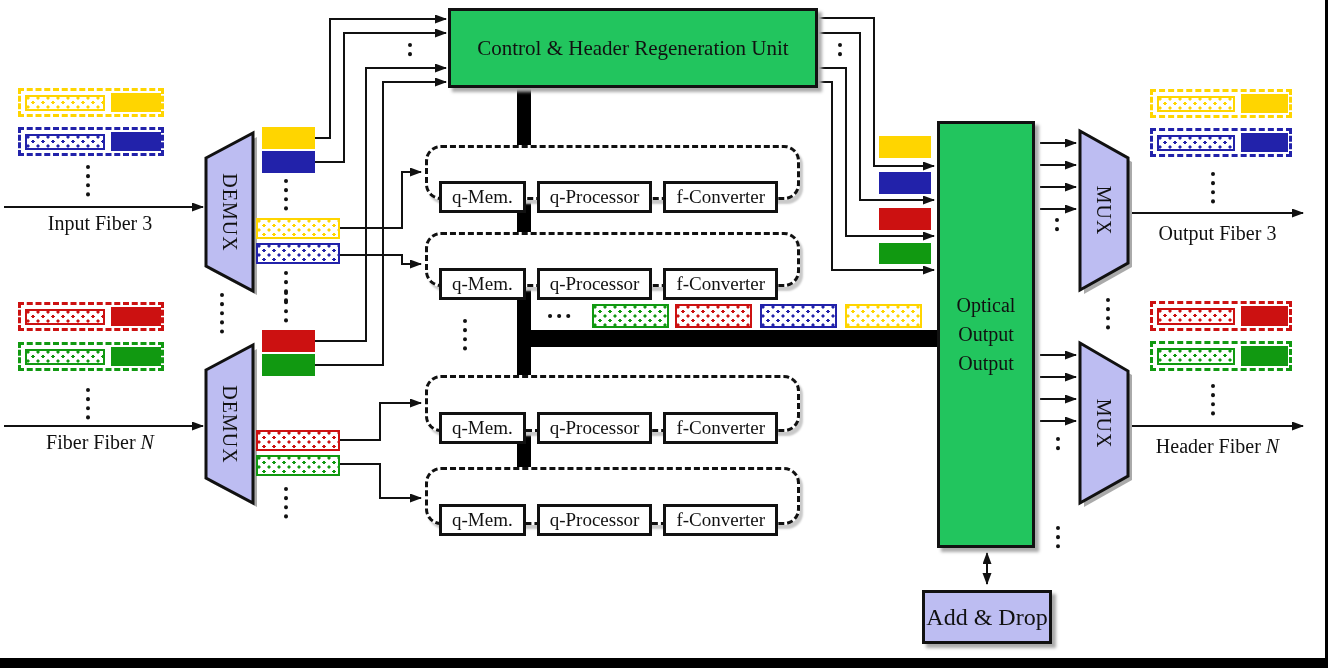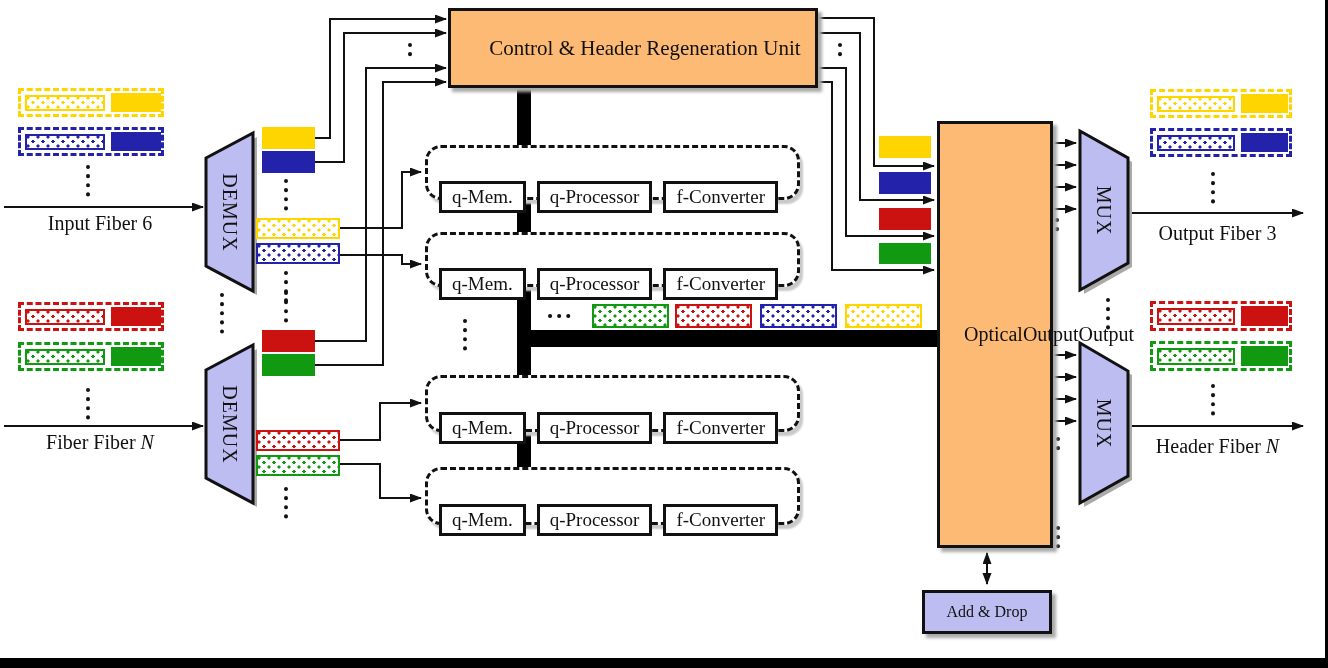--- a/index.html
+++ b/index.html
@@ -1,22 +1,22 @@
 <!DOCTYPE html>
 <html><head>
 <meta charset="utf-8">
 <style>
   html,body{margin:0;padding:0;background:#fff;}
   #canvas{position:relative;width:1328px;height:668px;background:#fff;overflow:hidden;
           font-family:"Liberation Serif","DejaVu Serif",serif;color:#111;}
   .abs{position:absolute;box-sizing:border-box;}
   svg{position:absolute;left:0;top:0;}
   
-  .pinkbox{background:#fdba74;border:3px solid #111;box-shadow:4px 4px 3px #aaa;
-           display:flex;align-items:center;justify-content:center;text-align:center;padding-left:24px;}
+  .pinkbox{background:#22c55e;border:3px solid #111;box-shadow:4px 4px 3px #aaa;
+           display:flex;align-items:center;justify-content:center;text-align:center;}
   .lavbox{background:#BDBDF2;border:3px solid #111;box-shadow:4px 4px 3px #aaa;
           display:flex;align-items:center;justify-content:center;}
   .unit{background:#fff;border:3px dashed #111;border-radius:16px;
         display:flex;align-items:center;gap:11px;padding-left:11px;
         box-shadow:3px 4px 2px #c9c9c9;}
   .ub{border:3px solid #111;background:#fff;padding:2px 10px;font-size:19px;white-space:nowrap;margin-top:48px;}
   .rot{display:flex;align-items:center;justify-content:center;}
   .rot span{transform:rotate(90deg);white-space:nowrap;font-size:20px;letter-spacing:1px;}
   
   .pair{position:absolute;box-sizing:border-box;border:3px dashed;}
@@ -118,27 +118,27 @@
       <path d="M1213,174 V202"></path>
       <path d="M1213,386 V414"></path>
       <path d="M550,316 H572"></path>
     </g>
   </svg>
 
   <div class="abs pinkbox" style="left:448px;top:8px;width:370px;height:80px;font-size:21px;">
     <span>Control &amp; Header Regeneration Unit</span>
   </div>
 
-  <div class="abs pinkbox" style="left:937px;top:121px;width:116px;height:427px;font-size:20px;line-height:1.45;justify-content:space-between;">
+  <div class="abs pinkbox" style="left:937px;top:121px;width:98px;height:427px;font-size:20px;flex-direction:column;line-height:1.45;">
     <span>Optical</span>
     <span>Output</span>
     <span>Output</span>
   </div>
 
-  <div class="abs lavbox" style="left:922px;top:590px;width:130px;height:44px;font-size:16px;">
+  <div class="abs lavbox" style="left:922px;top:590px;width:130px;height:54px;font-size:24px;">
     <span>Add &amp; Drop</span>
   </div>
 
   <div class="abs rot" style="left:206px;top:133px;width:47px;height:158px;">
     <span>DEMUX</span>
     </div>
   <div class="abs rot" style="left:206px;top:345px;width:47px;height:158px;">
     <span>DEMUX</span>
     </div>
   <div class="abs rot" style="left:1080px;top:131px;width:48px;height:159px;">
@@ -217,21 +217,21 @@
   <div class="pair c-red" style="left:1150px;top:301px;width:142px;height:30px;">
     <span class="pl c-red" style="left:4px;top:4px;width:78px;height:17px;"></span>
     <span class="hd c-red" style="left:88px;top:2px;width:47px;height:20px;"></span>
   </div>
   <div class="pair c-green" style="left:1150px;top:341px;width:142px;height:30px;">
     <span class="pl c-green" style="left:4px;top:4px;width:78px;height:17px;"></span>
     <span class="hd c-green" style="left:88px;top:2px;width:47px;height:20px;"></span>
   </div>
 
   <div class="abs label" style="left:20px;top:212px;width:160px;">
-    <span>Input Fiber 6</span>
+    <span>Input Fiber 3</span>
   </div>
   <div class="abs label" style="left:20px;top:431px;width:160px;">
     <span>Fiber Fiber</span>
     <i>N</i>
   </div>
   <div class="abs label" style="left:1135px;top:222px;width:165px;">
     <span>Output Fiber 3</span>
   </div>
   <div class="abs label" style="left:1135px;top:435px;width:165px;">
     <span>Header Fiber</span>

